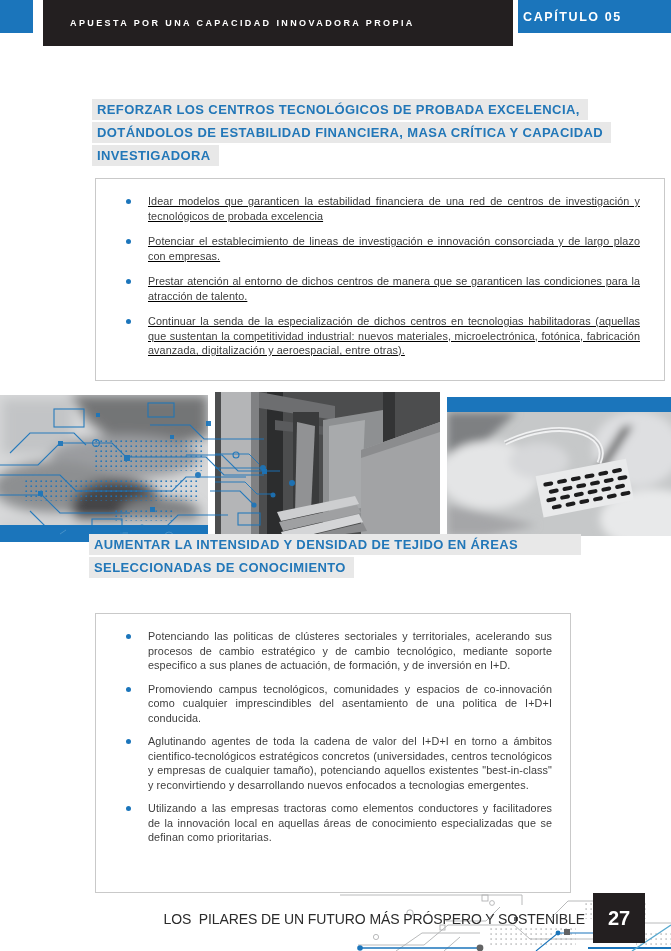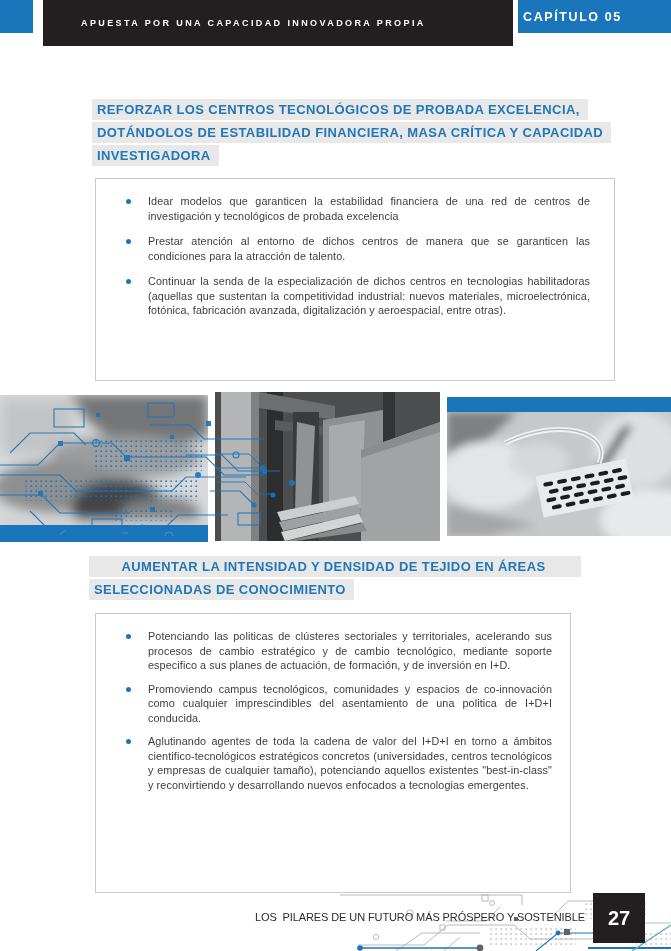--- a/index.html
+++ b/index.html
@@ -4,56 +4,56 @@
 <style>
   html,body{margin:0;padding:0;background:#ffffff;}
   .page{position:relative;width:671px;height:951px;background:#ffffff;overflow:hidden;
         font-family:"Liberation Sans",sans-serif;}
 
   
   .hdr-blue-left{position:absolute;left:0;top:0;width:33px;height:33px;background:#1b75bb;}
   .hdr-dark{position:absolute;left:43px;top:0;width:470px;height:46px;background:#231f20;
             display:flex;align-items:center;}
   .hdr-dark span{color:#ffffff;font-size:9px;font-weight:bold;letter-spacing:2.4px;
-                 padding-left:15px;white-space:nowrap;margin-left:23px;}
+                 padding-left:27px;white-space:nowrap;}
   .hdr-chapter{position:absolute;left:518px;top:0;width:153px;height:33px;background:#1b75bb;
                display:flex;align-items:center;}
   .hdr-chapter span{color:#ffffff;font-size:12.5px;font-weight:bold;letter-spacing:1.6px;
                     padding-left:5px;white-space:nowrap;}
 
   
   .heading{position:absolute;width:492px;display:flex;flex-direction:column;align-items:flex-start;}
   .hl-line{display:inline-block;background:#e8e8e8;color:#2277b8;font-size:13px;font-weight:bold;
            letter-spacing:0.4px;line-height:15px;padding:3px 8px 3px 5px;margin-bottom:2px;
            white-space:nowrap;}
   .heading .hl-line:not(:last-child){min-width:calc(100% - 13px);}
   #heading-1{left:92px;top:99px;}
-  #heading-2{left:89px;top:556px;text-align:center;}
+  #heading-2{left:89px;top:534px;}
 
   
   .bullet-box{position:absolute;border:1px solid #c9c9c9;background:#ffffff;box-sizing:border-box;}
-  #box-1{left:95px;top:178px;width:520px;height:203px;padding:15px 24px 0 30px;}
+  #box-1{left:95px;top:178px;width:570px;height:203px;padding:15px 24px 0 30px;text-decoration:underline;}
   #box-2{left:95px;top:613px;width:476px;height:280px;padding:15px 18px 0 30px;}
   .bullet-item{display:flex;margin-bottom:11px;}
   #box-2 .bullet-item{margin-bottom:9px;justify-content:flex-end;}
   .bullet-dot{flex:0 0 auto;width:5px;height:5px;border-radius:50%;background:#1b75bb;
               margin:5px 17px 0 0;}
   .bullet-text{flex:1 1 auto;font-size:10.8px;line-height:14.5px;color:#3d3d3d;
                text-align:justify;letter-spacing:0.1px;}
 
   
   .img-strip{position:absolute;left:0;top:392px;width:671px;height:150px;}
   .photo{position:absolute;display:block;}
   #photo-1{left:0;top:3px;}
   #photo-2{left:215px;top:0;}
   #photo-3{left:447px;top:5px;}
   #circuit-overlay{position:absolute;left:0;top:3px;pointer-events:none;}
 
   
-  .footer-tagline{position:absolute;top:911px;right:86px;font-size:11px;color:#2b2b2b;
+  .footer-tagline{position:absolute;top:911px;right:86px;font-size:14px;color:#2b2b2b;
                   letter-spacing:-0.1px;white-space:pre;z-index:3;}
   .page-box{position:absolute;left:593px;top:893px;width:52px;height:50px;background:#231f20;
             display:flex;align-items:center;justify-content:center;z-index:4;}
   .page-box span{color:#ffffff;font-size:20px;font-weight:bold;}
   #footer-circuit{position:absolute;left:340px;top:893px;z-index:1;}
 </style>
 </head>
 <body>
 
 <div class="page">
@@ -69,20 +69,24 @@
   <div class="heading" id="heading-1">
     <span class="hl-line">REFORZAR LOS CENTROS TECNOLÓGICOS DE PROBADA EXCELENCIA,</span>
     <span class="hl-line">DOTÁNDOLOS DE ESTABILIDAD FINANCIERA, MASA CRÍTICA Y CAPACIDAD</span>
     <span class="hl-line">INVESTIGADORA</span>
   </div>
 
   <div class="bullet-box" id="box-1">
     <div class="bullet-item">
       <span class="bullet-dot"></span>
       <div class="bullet-text">Idear modelos que garanticen la estabilidad financiera de una red de centros de investigación y tecnológicos de probada excelencia</div>
+    </div>
+    <div class="bullet-item">
+      <span class="bullet-dot"></span>
+      <div class="bullet-text">Potenciar el establecimiento de lineas de investigación e innovación consorciada y de largo plazo con empresas.</div>
     </div>
     <div class="bullet-item">
       <span class="bullet-dot"></span>
       <div class="bullet-text">Prestar atención al entorno de dichos centros de manera que se garanticen las condiciones para la atracción de talento.</div>
     </div>
     <div class="bullet-item">
       <span class="bullet-dot"></span>
       <div class="bullet-text">Continuar la senda de la especialización de dichos centros en tecnologias habilitadoras (aquellas que sustentan la competitividad industrial: nuevos materiales, microelectrónica, fotónica, fabricación avanzada, digitalización y aeroespacial, entre otras).</div>
     </div>
   </div>
@@ -243,20 +247,24 @@
       <div class="bullet-text">Potenciando las politicas de clústeres sectoriales y territoriales, acelerando sus procesos de cambio estratégico y de cambio tecnológico, mediante soporte especifico a sus planes de actuación, de formación, y de inversión en I+D.</div>
     </div>
     <div class="bullet-item">
       <span class="bullet-dot"></span>
       <div class="bullet-text">Promoviendo campus tecnológicos, comunidades y espacios de co-innovación como cualquier imprescindibles del asentamiento de una politica de I+D+I conducida.</div>
     </div>
     <div class="bullet-item">
       <span class="bullet-dot"></span>
       <div class="bullet-text">Aglutinando agentes de toda la cadena de valor del I+D+I en torno a ámbitos cientifico-tecnológicos estratégicos concretos (universidades, centros tecnológicos y empresas de cualquier tamaño), potenciando aquellos existentes "best-in-class" y reconvirtiendo y desarrollando nuevos enfocados a tecnologias emergentes.</div>
     </div>
+    <div class="bullet-item">
+      <span class="bullet-dot"></span>
+      <div class="bullet-text">Utilizando a las empresas tractoras como elementos conductores y facilitadores de la innovación local en aquellas áreas de conocimiento especializadas que se definan como prioritarias.</div>
+    </div>
   </div>
 
   <div class="footer-tagline">LOS  PILARES DE UN FUTURO MÁS PRÓSPERO Y SOSTENIBLE</div>
   <div class="page-box">
     <span>27</span>
   </div>
 
   <svg id="footer-circuit" width="331" height="58" viewBox="0 0 331 58">
     <defs>
       <pattern id="fdots" width="5" height="5" patternUnits="userSpaceOnUse">

